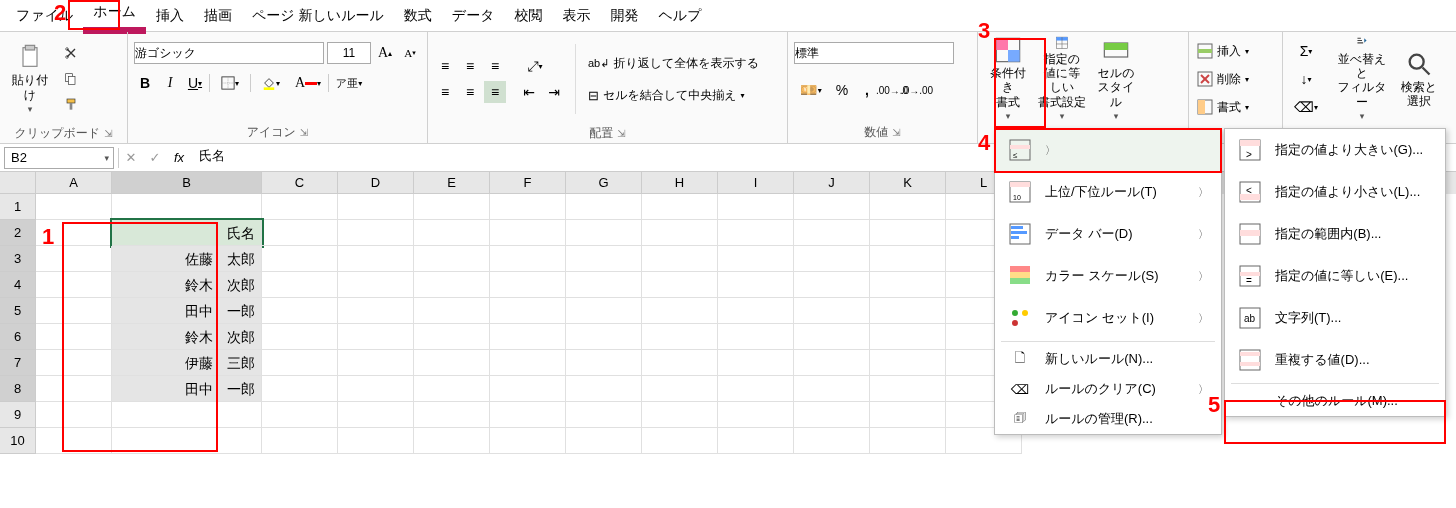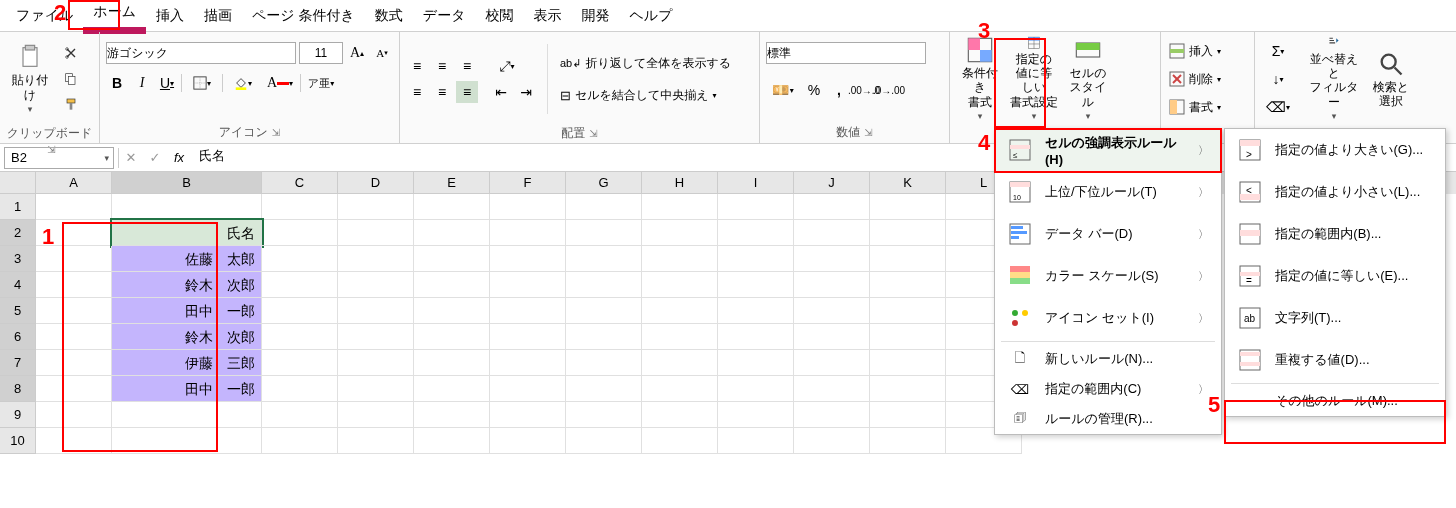--- a/index.html
+++ b/index.html
@@ -41,21 +41,21 @@
 .grid { position: relative; }
 .col-headers { display: flex; height: 22px; background: #e7e7e7; }
 .corner { width: 36px; border-right: 1px solid #ccc; border-bottom: 1px solid #ccc; background: #e7e7e7; }
 .col-header { width: 76px; text-align: center; border-right: 1px solid #ccc; border-bottom: 1px solid #ccc; font-size: 13px; line-height: 22px; }
 .col-header.wide { width: 150px; }
 .rows { }
 .row { display: flex; height: 26px; }
 .row-header { width: 36px; text-align: center; border-right: 1px solid #ccc; border-bottom: 1px solid #ccc; background: #e7e7e7; font-size: 13px; line-height: 26px; }
 .cell { width: 76px; border-right: 1px solid #e0e0e0; border-bottom: 1px solid #e0e0e0; line-height: 26px; padding-right: 6px; text-align: right; font-size: 14px; }
 .cell.wide { width: 150px; }
-.sel { background: #c4b5fd; }
+.sel { background: #e5e5e5; }
 .sel-head { background: #d8e8d8; }
 
 
 .menu { position: absolute; background: #fff; border: 1px solid #bcbcbc; box-shadow: 2px 2px 6px rgba(0,0,0,.2); z-index: 100; }
 .menu-item { display: flex; align-items: center; height: 42px; padding: 0 12px; gap: 12px; cursor: pointer; font-size: 13px; }
 .menu-item.small { height: 30px; }
 .menu-item .mi-icon { width: 26px; height: 26px; display: flex; align-items: center; justify-content: center; }
 .menu-item .mi-label { flex: 1; }
 .menu-item .mi-arrow { font-size: 11px; color: #555; }
 .menu-sep { height: 1px; background: #ddd; margin: 2px 6px; }
@@ -69,32 +69,32 @@
 .r-mini svg { width: 16px; height: 16px; }
 </style>
 </head>
 <body>
 
 <div class="menu-tabs">
   <div class="menu-tab">ファイル</div>
   <div class="menu-tab active">ホーム</div>
   <div class="menu-tab">挿入</div>
   <div class="menu-tab">描画</div>
-  <div class="menu-tab">ページ 条件付き</div>
+  <div class="menu-tab">ページ 新しいルール</div>
   <div class="menu-tab">数式</div>
   <div class="menu-tab">データ</div>
   <div class="menu-tab">校閲</div>
   <div class="menu-tab">表示</div>
   <div class="menu-tab">開発</div>
   <div class="menu-tab">ヘルプ</div>
 </div>
 
 <div class="ribbon">
 
-  <div class="ribbon-group" style="width:100px">
+  <div class="ribbon-group" style="width:128px">
     <div class="ribbon-group-body">
       <div class="btn-large">
         <svg class="icon-svg" viewBox="0 0 24 24">
             <rect x="6" y="4" width="12" height="16" fill="#fff" stroke="#888"></rect>
             <rect x="8" y="2" width="8" height="4" fill="#ccc" stroke="#888"></rect>
           </svg>
         <span>貼り付け</span>
         <span class="drop">▾</span>
       </div>
       <div class="vcol">
@@ -500,21 +500,20 @@
 
 <div class="menu" style="left:994px; top:128px; width:228px">
   <div class="menu-item" style="background:#eef4ee">
     <span class="mi-icon">
         <svg viewBox="0 0 24 24" width="24" height="24">
           <rect x="2" y="2" width="20" height="20" fill="none" stroke="#666"></rect>
           <rect x="2" y="7" width="20" height="4" fill="#fdd"></rect>
           <text x="5" y="20" font-size="8">≤</text>
         </svg>
       </span>
-    <span class="mi-label" style="font-weight:bold">セルの強調表示ルール(H)</span>
       <span class="mi-arrow">〉</span>
   </div>
   <div class="menu-item">
     <span class="mi-icon">
         <svg viewBox="0 0 24 24" width="24" height="24">
           <rect x="2" y="2" width="20" height="20" fill="none" stroke="#666"></rect>
           <rect x="2" y="2" width="20" height="5" fill="#fdd"></rect>
           <text x="5" y="20" font-size="7">10</text>
         </svg>
       </span>
@@ -555,21 +554,21 @@
     <span class="mi-label">アイコン セット(I)</span>
       <span class="mi-arrow">〉</span>
   </div>
   <div class="menu-sep"></div>
   <div class="menu-item small">
     <span class="mi-icon">🗋</span>
     <span class="mi-label">新しいルール(N)...</span>
   </div>
   <div class="menu-item small">
     <span class="mi-icon">⌫</span>
-    <span class="mi-label">指定の範囲内(C)</span>
+    <span class="mi-label">ルールのクリア(C)</span>
       <span class="mi-arrow">〉</span>
   </div>
   <div class="menu-item small">
     <span class="mi-icon">🗊</span>
     <span class="mi-label">ルールの管理(R)...</span>
   </div>
 </div>
 
 <div class="menu" style="left:1224px; top:128px; width:222px">
   <div class="menu-item">

